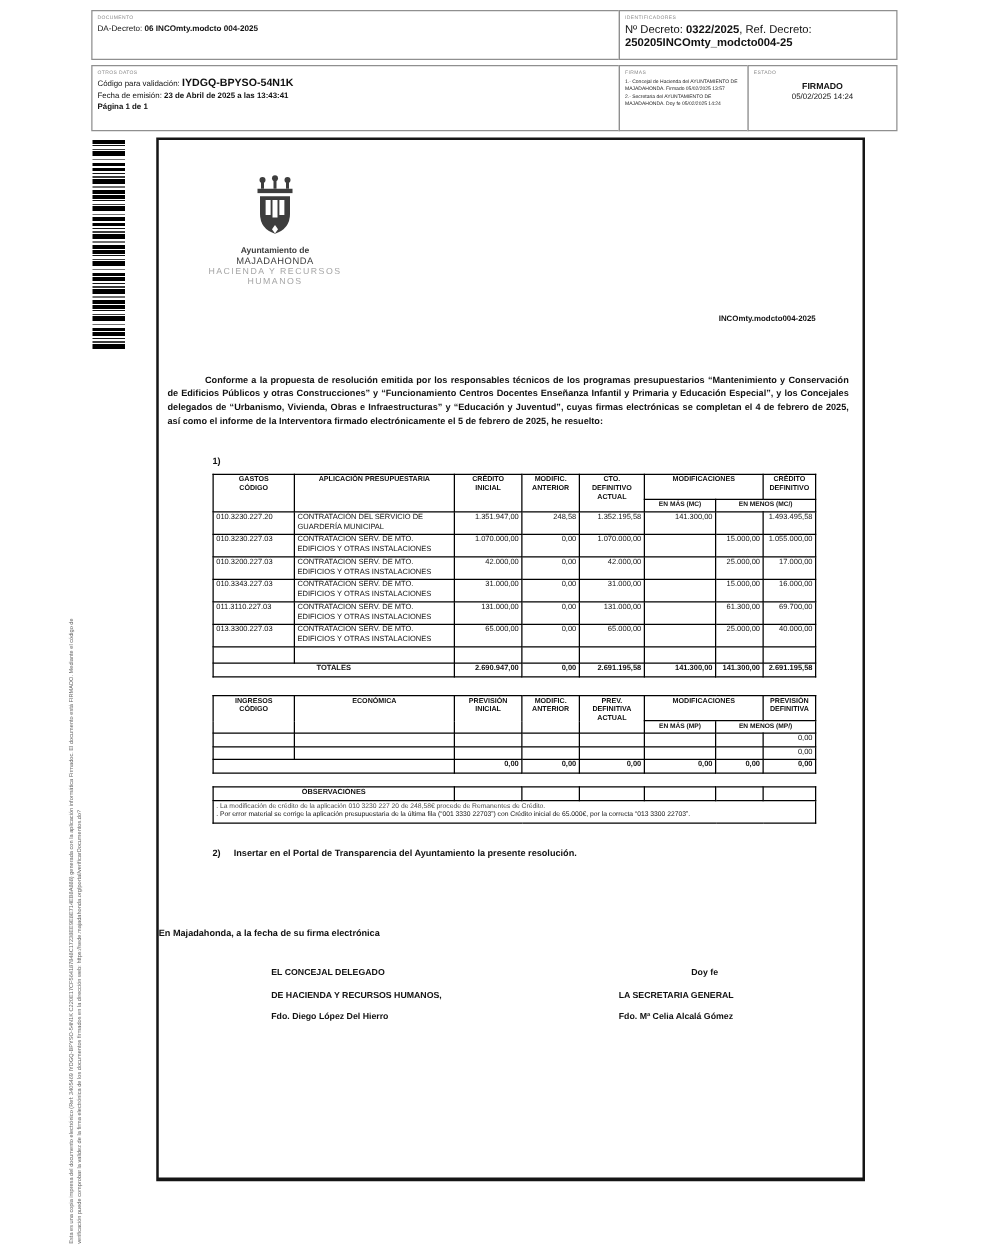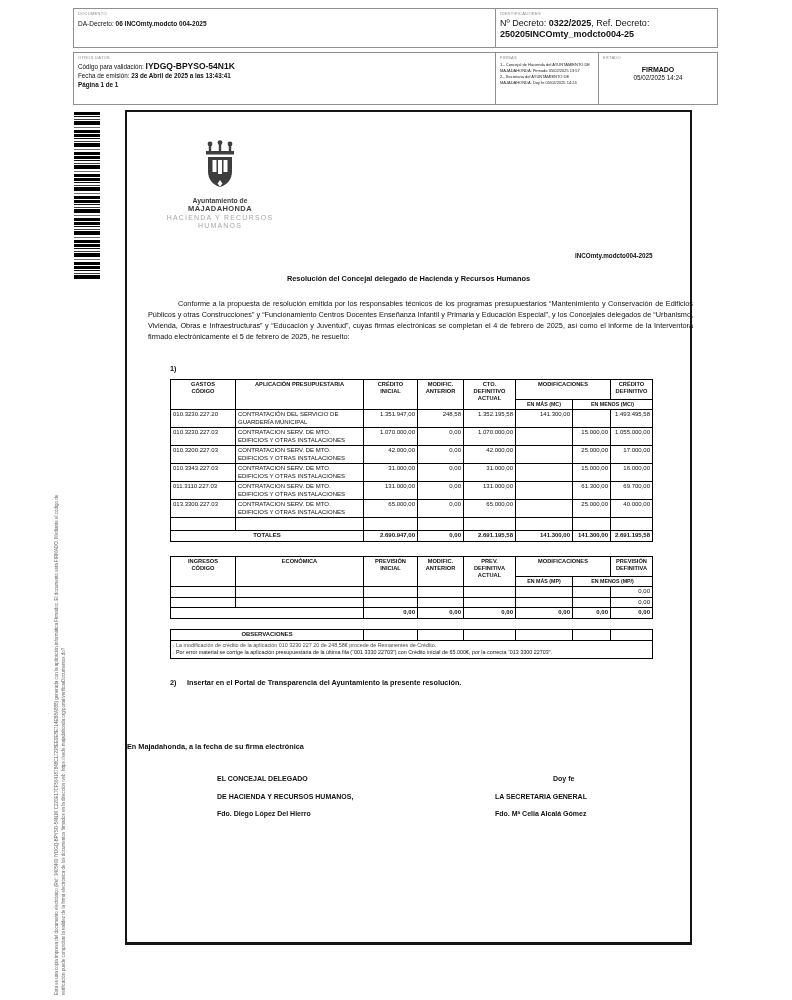--- a/index.html
+++ b/index.html
@@ -39,25 +39,25 @@
     font-size:4.5px; line-height:6.5px; color:#666; white-space:nowrap;
   }
   
   .docbox {
     position:absolute; left:125px; top:110px; width:567px; height:835px;
     border:2px solid #151515; border-bottom-width:3px; background:#fff;
   }
   .logo-block { position:absolute; left:33px; top:28px; width:120px; text-align:center; }
   .logo-block svg { display:block; margin:0 auto 3px auto; }
   .org1 { font-size:6.8px; font-weight:bold; color:#3d3d3d; }
-  .org2 { font-size:7.5px; font-weight:bold; color:#3d3d3d; letter-spacing:.4px; }
+  .org2 { font-size:7.5px; font-weight:normal; color:#3d3d3d; letter-spacing:.4px; }
   .dept { font-size:7px; color:#a6a6a6; letter-spacing:1.2px; margin-top:1px; }
   .ref-code { position:absolute; left:448px; top:140px; font-size:6.3px; font-weight:bold; }
   .title { position:absolute; left:0; top:162px; width:100%; text-align:center; font-size:7.4px; font-weight:bold; }
-  .para { position:absolute; left:21px; width:545px; text-align:justify; font-size:7.3px; font-weight:normal; line-height:11px; }
+  .para { position:absolute; left:7px; width:545px; text-align:justify; font-size:7.3px; font-weight:bold; line-height:11px; }
   .intro { top:186px; text-indent:30px; }
   .closing { top:583px; text-indent:30px; }
   .closing .it { font-style:italic; }
   .list-item { position:absolute; left:43px; width:515px; display:flex; font-size:7.3px; font-weight:bold; }
   .list-item .num { width:17px; flex:0 0 17px; }
   .item-1 { top:252px; }
   .item-2 { top:566px; }
   .place { position:absolute; left:0; top:630px; width:100%; text-align:left; font-size:7.3px; font-weight:bold; }
   .sig { position:absolute; font-size:7px; font-weight:bold; }
   .sig div { margin-bottom:10.5px; }
@@ -146,21 +146,20 @@
         </g>
       </svg>
       <div class="org1">Ayuntamiento de</div>
       <div class="org2">MAJADAHONDA</div>
       <div class="dept">HACIENDA Y RECURSOS</div>
       <div class="dept">HUMANOS</div>
     </div>
 
     <div class="ref-code">INCOmty.modcto004-2025</div>
 
-    <div class="title">Resolución del Concejal delegado de Hacienda y Recursos Humanos</div>
 
     <div class="para intro">Conforme a la propuesta de resolución emitida por los responsables técnicos de los programas presupuestarios “Mantenimiento y Conservación de Edificios Públicos y otras Construcciones” y “Funcionamiento Centros Docentes Enseñanza Infantil y Primaria y Educación Especial”, y los Concejales delegados de “Urbanismo, Vivienda, Obras e Infraestructuras” y “Educación y Juventud”, cuyas firmas electrónicas se completan el 4 de febrero de 2025, así como el informe de la Interventora firmado electrónicamente el 5 de febrero de 2025, he resuelto:</div>
 
     <div class="list-item item-1">
       <span class="num">1)</span>
     </div>
 
     <table class="t-gastos">
       <colgroup>
         <col style="width:65px">

